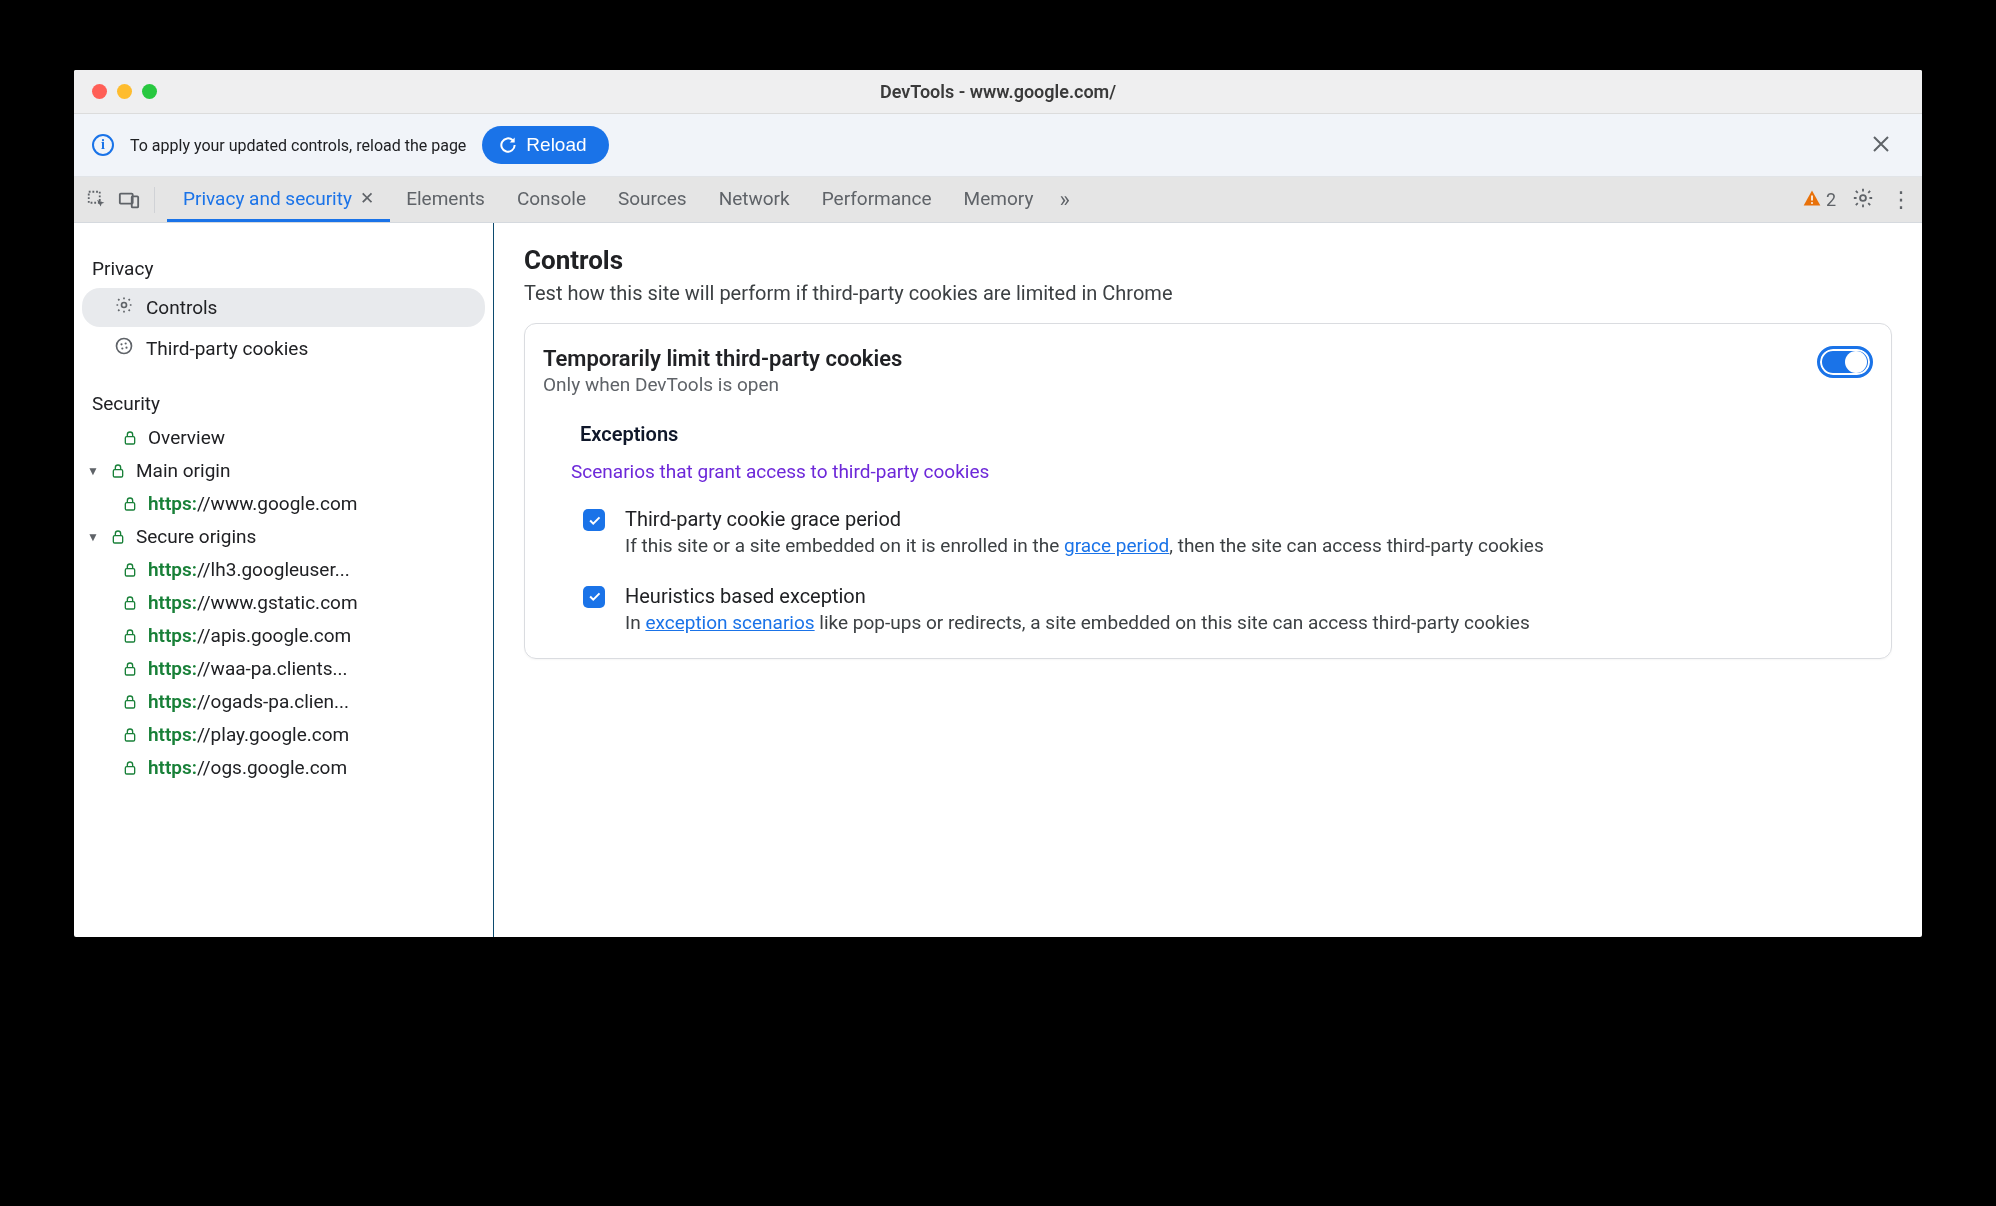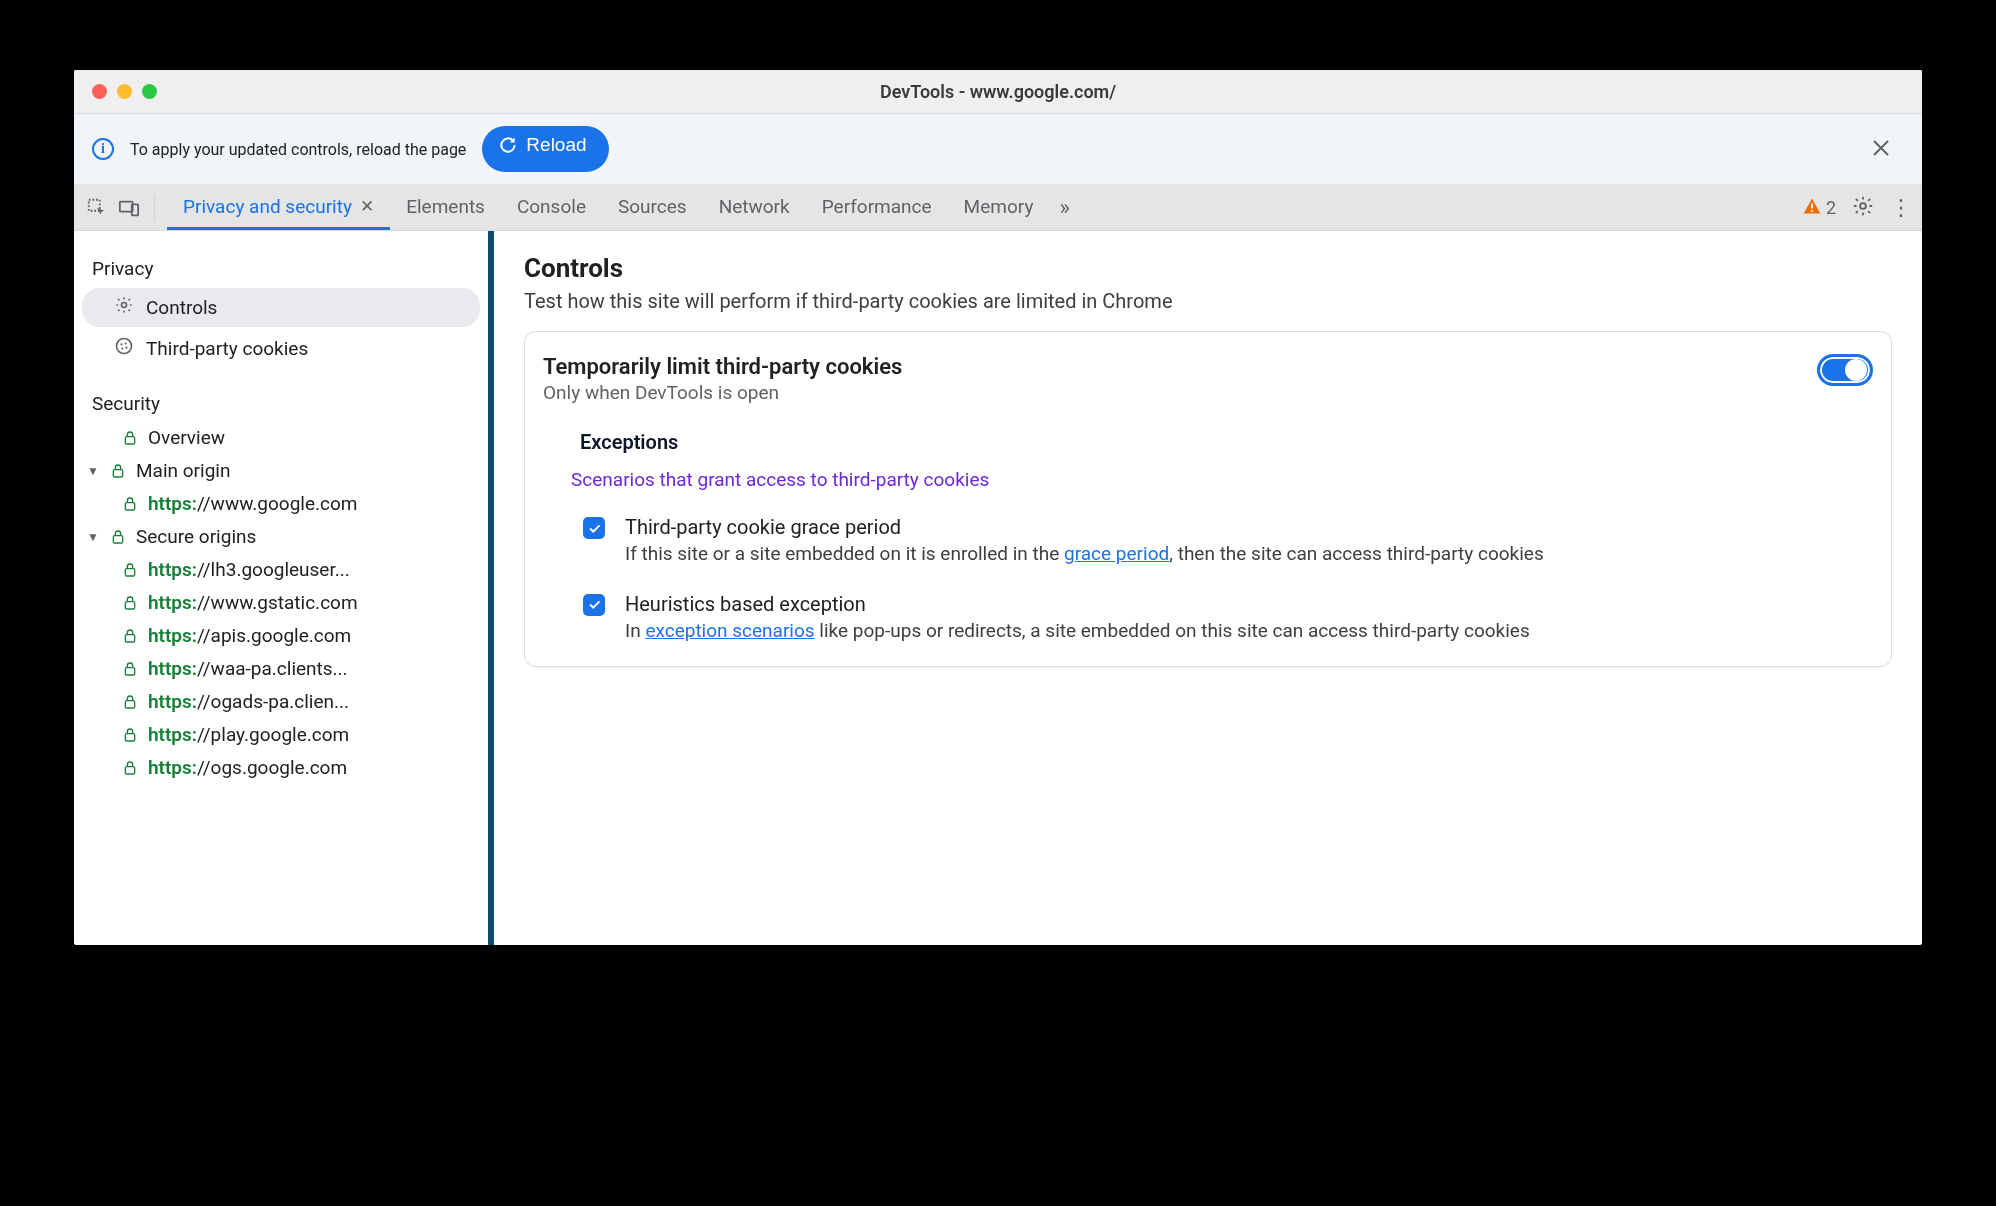--- a/index.html
+++ b/index.html
@@ -37,21 +37,21 @@
   border-bottom: 1px solid #e1e4e8;
 }
 .info-icon {
   width: 22px; height: 22px; border: 2px solid #1a73e8; border-radius: 50%;
   display:flex; align-items:center; justify-content:center;
   color:#1a73e8; font-weight:700; font-family: Georgia, serif; font-size:14px;
 }
 .infobar-text { font-size: 16px; color: #202124; }
 .reload-btn {
   background: #1a73e8; color: #fff; border: none; border-radius: 24px;
-  padding: 8px 22px 16px 16px; font-size: 19px; font-weight: 500;
+  padding: 8px 22px 8px 16px; font-size: 19px; font-weight: 500;
   display:flex; align-items:center; gap:8px; cursor:pointer;
 }
 .reload-btn svg { width:20px; height:20px; }
 .infobar-close { margin-left:auto; margin-right:6px; font-size:22px; color:#5f6368; cursor:pointer; padding:4px 8px; }
 
 .toolbar {
   display:flex; align-items:center;
   background:#e5e5e5;
   border-bottom:1px solid #d5d9de;
   padding:0 10px;
@@ -69,21 +69,21 @@
 .tab-close { font-size:17px; color:#5f6368; cursor:pointer; }
 .more-tabs { font-size:22px; color:#5f6368; padding:0 10px; cursor:pointer; letter-spacing:-2px;}
 .toolbar-right { margin-left:auto; display:flex; align-items:center; gap:16px; }
 .warn-badge { display:flex; align-items:center; gap:4px; font-size:18px; color:#5f6368; cursor:pointer;}
 .warn-tri { color:#e8710a; }
 .gear, .kebab { color:#5f6368; cursor:pointer; }
 .kebab { font-size:22px; letter-spacing:0; }
 
 .body { display:flex; height: 714px; }
 .sidebar {
-  width:420px; border-right:6px solid #0c4a6e; overflow:hidden; padding-top:16px;
+  width:420px; border-right:1px solid #0c4a6e; overflow:hidden; padding-top:24px;
   font-size:19px; color:#202124;
 }
 .side-section-title { padding:10px 18px 6px; font-weight:400; font-size:19px; color:#202124;}
 .side-item {
   display:flex; align-items:center; gap:12px; padding:7px 12px 7px 32px;
   border-radius:18px; margin:2px 8px; cursor:pointer;
 }
 .side-item.selected { background:#e8eaed; }
 .side-item .label { font-size:19px; }
 .tree-row { display:flex; align-items:center; gap:8px; padding:5px 0 5px 12px; cursor:pointer;}

